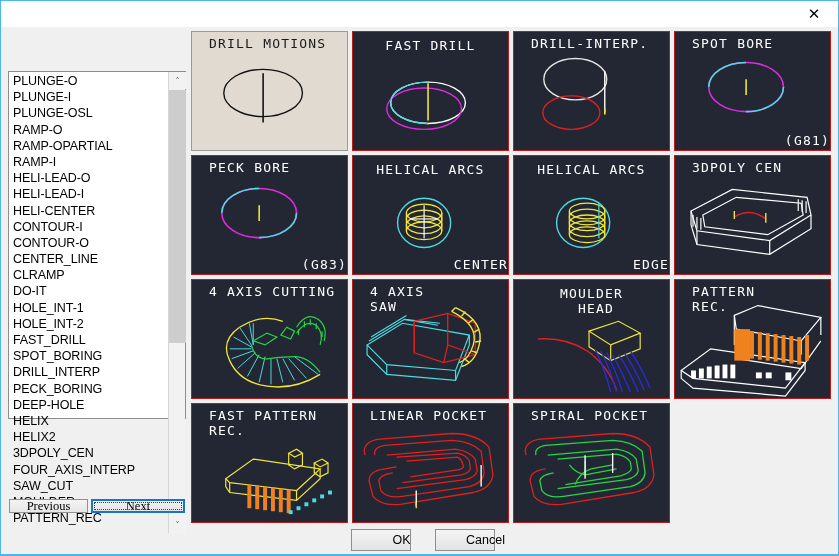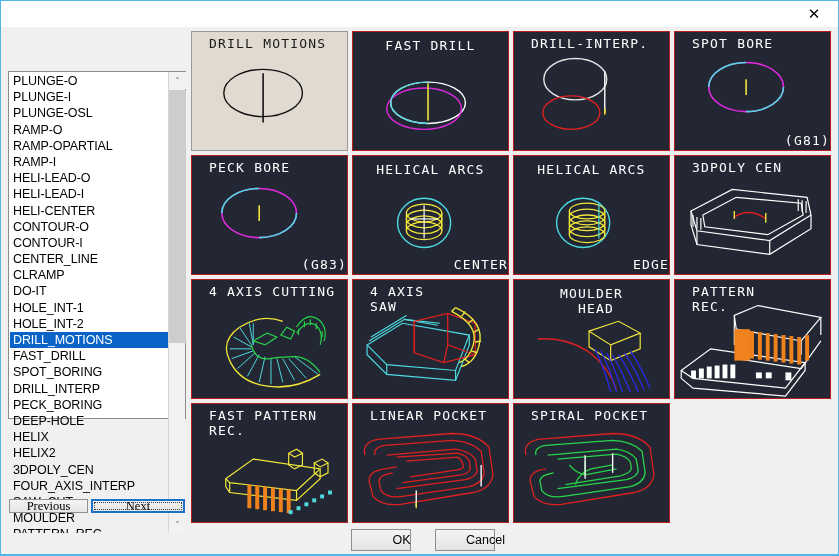--- a/index.html
+++ b/index.html
@@ -161,28 +161,27 @@
     <div id="list-scroll-area">
         <div class="list-item">PLUNGE-O</div>
         <div class="list-item">PLUNGE-I</div>
         <div class="list-item">PLUNGE-OSL</div>
         <div class="list-item">RAMP-O</div>
         <div class="list-item">RAMP-OPARTIAL</div>
         <div class="list-item">RAMP-I</div>
         <div class="list-item">HELI-LEAD-O</div>
         <div class="list-item">HELI-LEAD-I</div>
         <div class="list-item">HELI-CENTER</div>
+        <div class="list-item">CONTOUR-I</div>
         <div class="list-item">CONTOUR-O</div>
-        <div class="list-item">CONTOUR-I</div>
         <div class="list-item">CENTER_LINE</div>
         <div class="list-item">CLRAMP</div>
         <div class="list-item">DO-IT</div>
         <div class="list-item">HOLE_INT-1</div>
         <div class="list-item">HOLE_INT-2</div>
-        <div class="list-item selected">DRILL_MOTIONS</div>
         <div class="list-item">FAST_DRILL</div>
         <div class="list-item">SPOT_BORING</div>
         <div class="list-item">DRILL_INTERP</div>
         <div class="list-item">PECK_BORING</div>
         <div class="list-item">DEEP-HOLE</div>
         <div class="list-item">HELIX</div>
         <div class="list-item">HELIX2</div>
         <div class="list-item">3DPOLY_CEN</div>
         <div class="list-item">FOUR_AXIS_INTERP</div>
         <div class="list-item">SAW_CUT</div>

